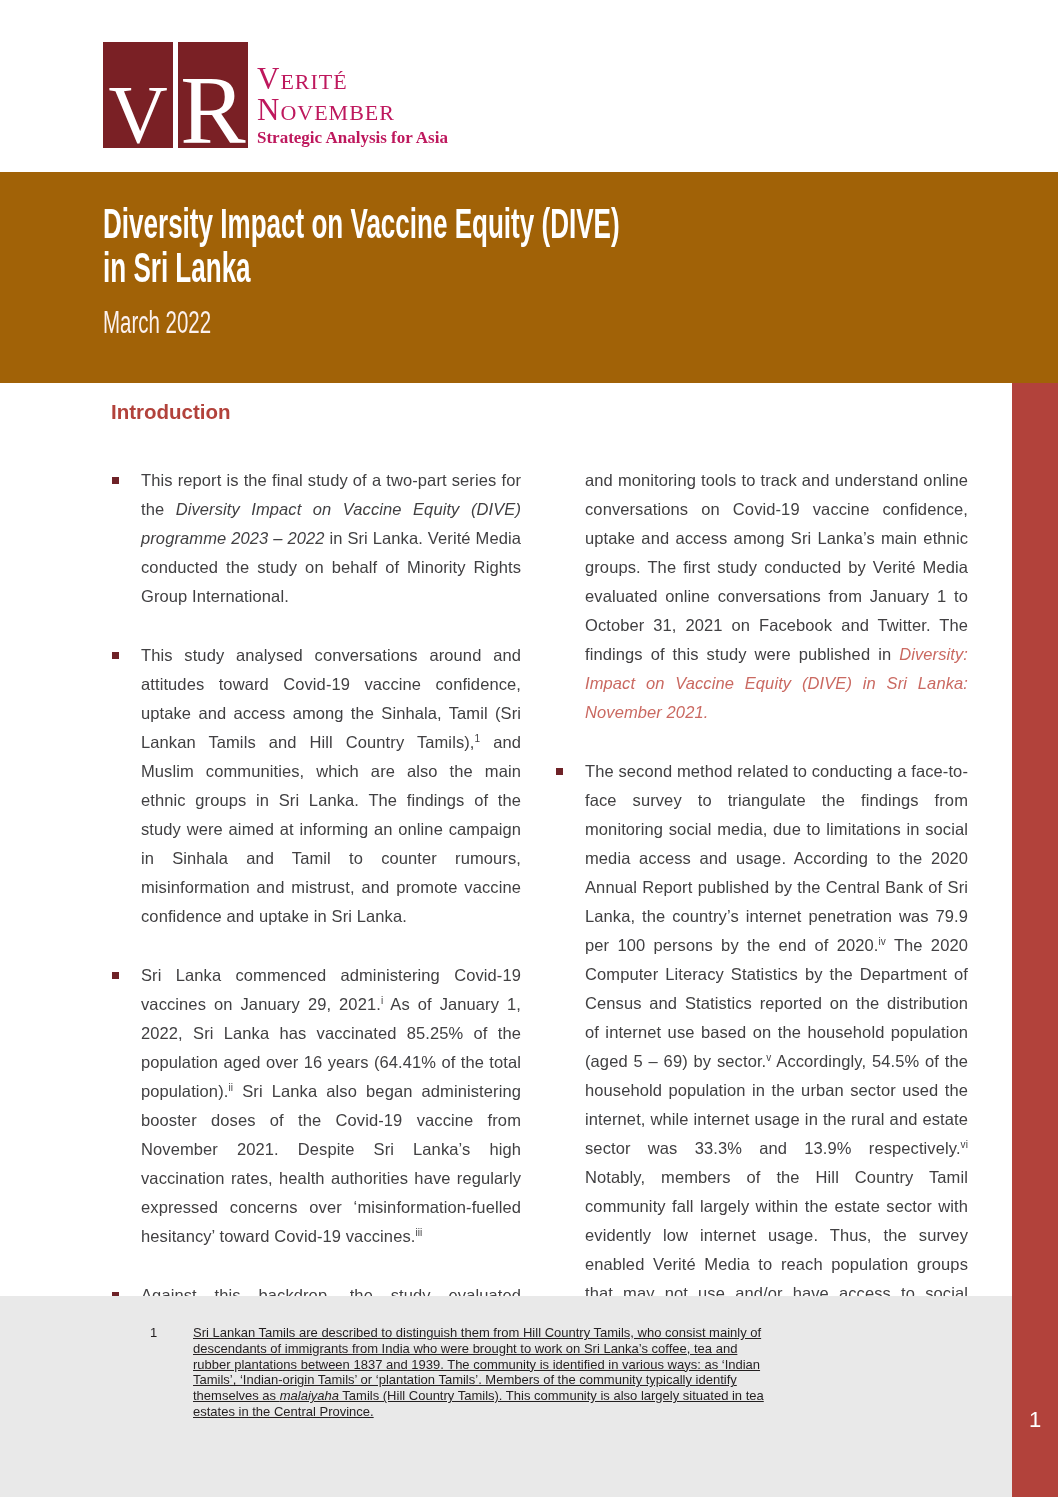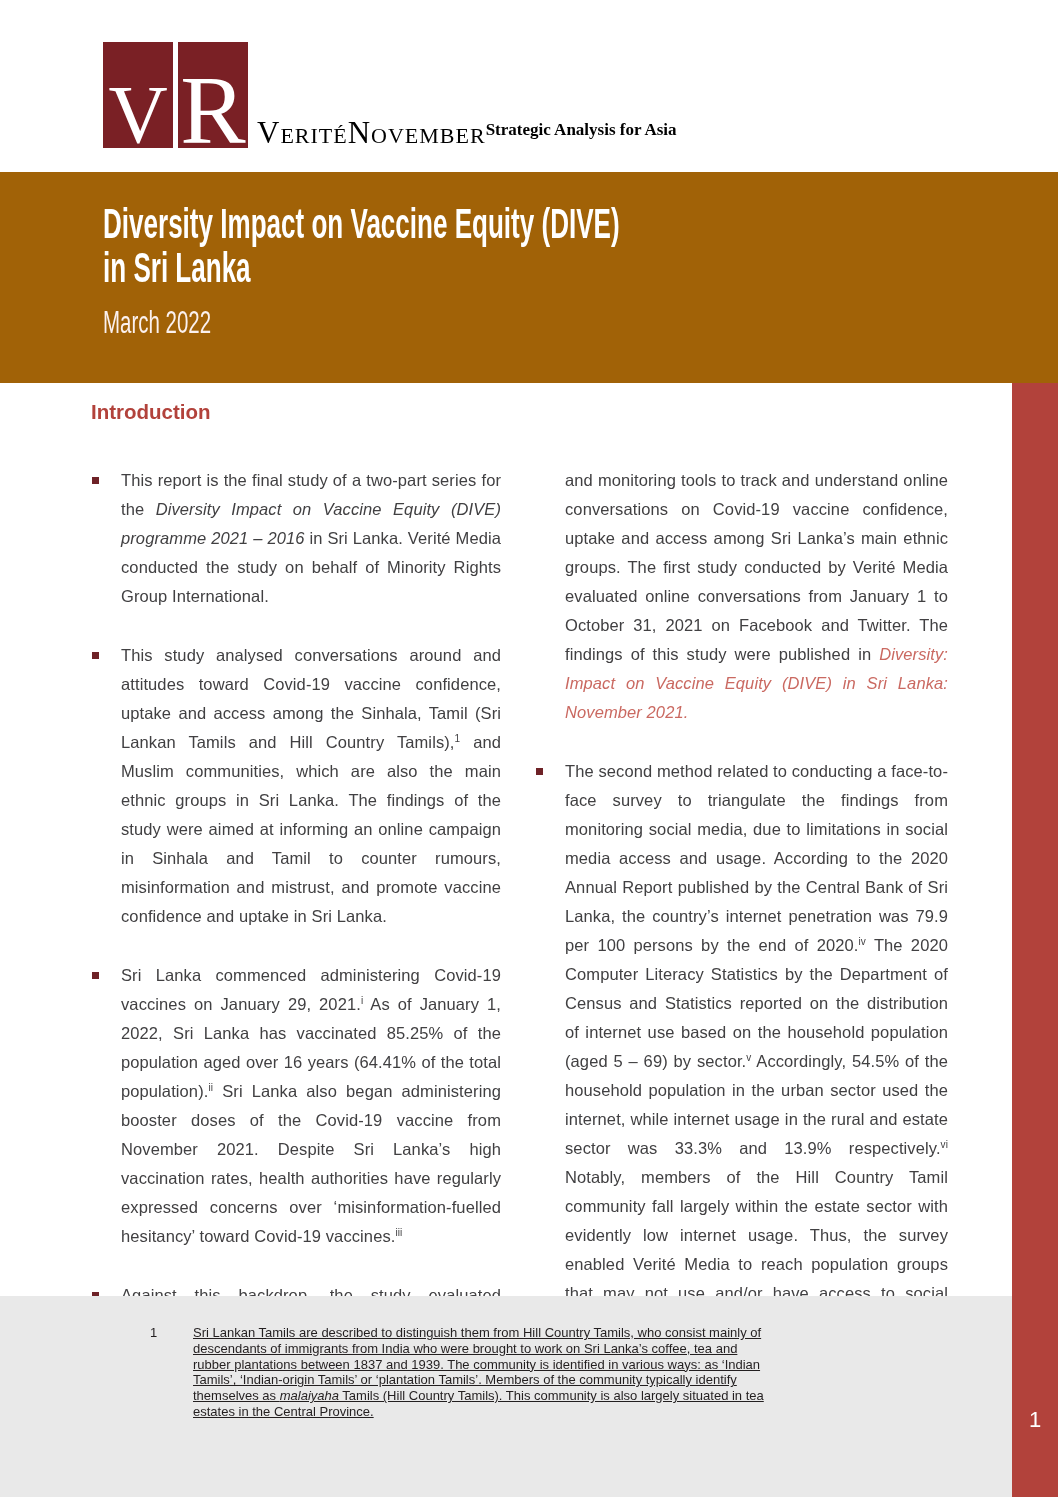--- a/index.html
+++ b/index.html
@@ -29,24 +29,24 @@
     font-family: "Liberation Serif", serif;
     display: flex;
     align-items: flex-end;
     justify-content: center;
     overflow: hidden;
   }
   .logo-letter-v { font-size: 82px; line-height: 0.82; }
   .logo-letter-r { font-size: 98px; line-height: 0.78; }
   .logo-wordmark {
     margin-left: 9px;
-    color: #000000;
+    color: #be185d;
     font-family: "Liberation Serif", serif;
     display: flex;
-    flex-direction: row;
+    flex-direction: column;
     justify-content: flex-end;
   }
   .logo-name {
     font-variant: small-caps;
     font-size: 31px;
     line-height: 31px;
     letter-spacing: 1px;
     font-weight: 400;
   }
   .logo-tagline {
@@ -104,21 +104,21 @@
     left: 0;
     width: 100%;
     text-align: center;
     color: #ffffff;
     font-size: 22px;
   }
 
   
   .content {
     position: absolute;
-    left: 91px;
+    left: 111px;
     top: 400px;
     width: 857px;
   }
   .section-heading {
     color: #b2423b;
     font-size: 20.5px;
     font-weight: 700;
     margin: 0 0 42px 0;
   }
   .columns { display: flex; gap: 34px; }
@@ -212,21 +212,21 @@
 
   <div class="content">
     <h1 class="section-heading">Introduction</h1>
 
     <div class="columns">
 
       <div class="col-left">
 
         <p class="para">
           <span class="bullet-marker"></span>
-          <span>This report is the final study of a two-part series for the </span><span class="italic">Diversity Impact on Vaccine Equity (DIVE) programme 2021 – 2016</span><span> in Sri Lanka. Verité Media conducted the study on behalf of Minority Rights Group International.</span>
+          <span>This report is the final study of a two-part series for the </span><span class="italic">Diversity Impact on Vaccine Equity (DIVE) programme 2023 – 2022</span><span> in Sri Lanka. Verité Media conducted the study on behalf of Minority Rights Group International.</span>
         </p>
 
         <p class="para">
           <span class="bullet-marker"></span>
           <span>This study analysed conversations around and attitudes toward Covid-19 vaccine confidence, uptake and access among the Sinhala, Tamil (Sri Lankan Tamils and Hill Country Tamils),</span><sup class="fn-ref">1</sup><span> and Muslim communities, which are also the main ethnic groups in Sri Lanka. The findings of the study were aimed at informing an online campaign in Sinhala and Tamil to counter rumours, misinformation and mistrust, and promote vaccine confidence and uptake in Sri Lanka.</span>
         </p>
 
         <p class="para">
           <span class="bullet-marker"></span>
           <span>Sri Lanka commenced administering Covid-19 vaccines on January 29, 2021.</span><sup class="fn-ref">i</sup><span> As of January 1, 2022, Sri Lanka has vaccinated 85.25% of the population aged over 16 years (64.41% of the total population).</span><sup class="fn-ref">ii</sup><span> Sri Lanka also began administering booster doses of the Covid-19 vaccine from November 2021. Despite Sri Lanka’s high vaccination rates, health authorities have regularly expressed concerns over ‘misinformation-fuelled hesitancy’ toward Covid-19 vaccines.</span><sup class="fn-ref">iii</sup>

